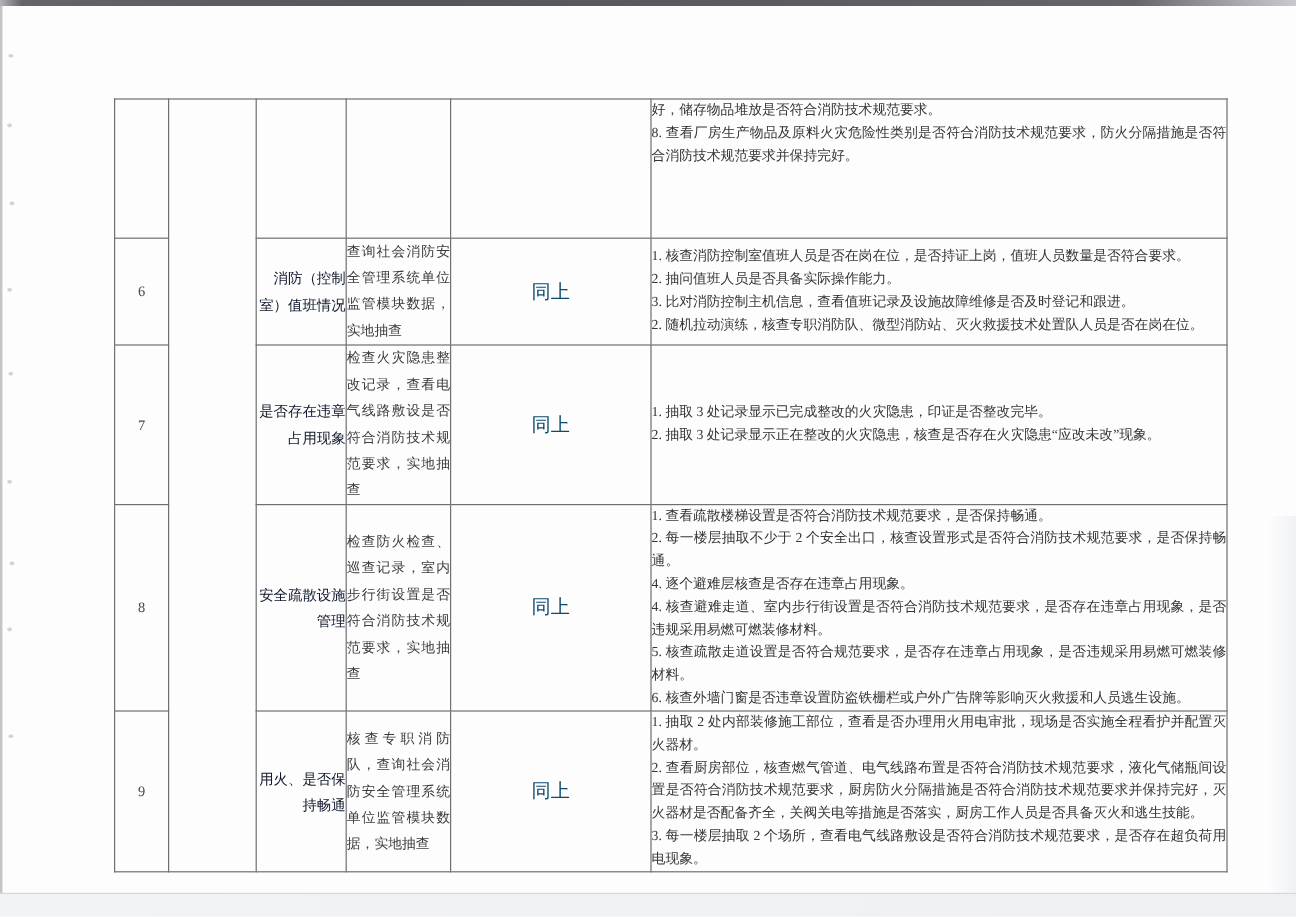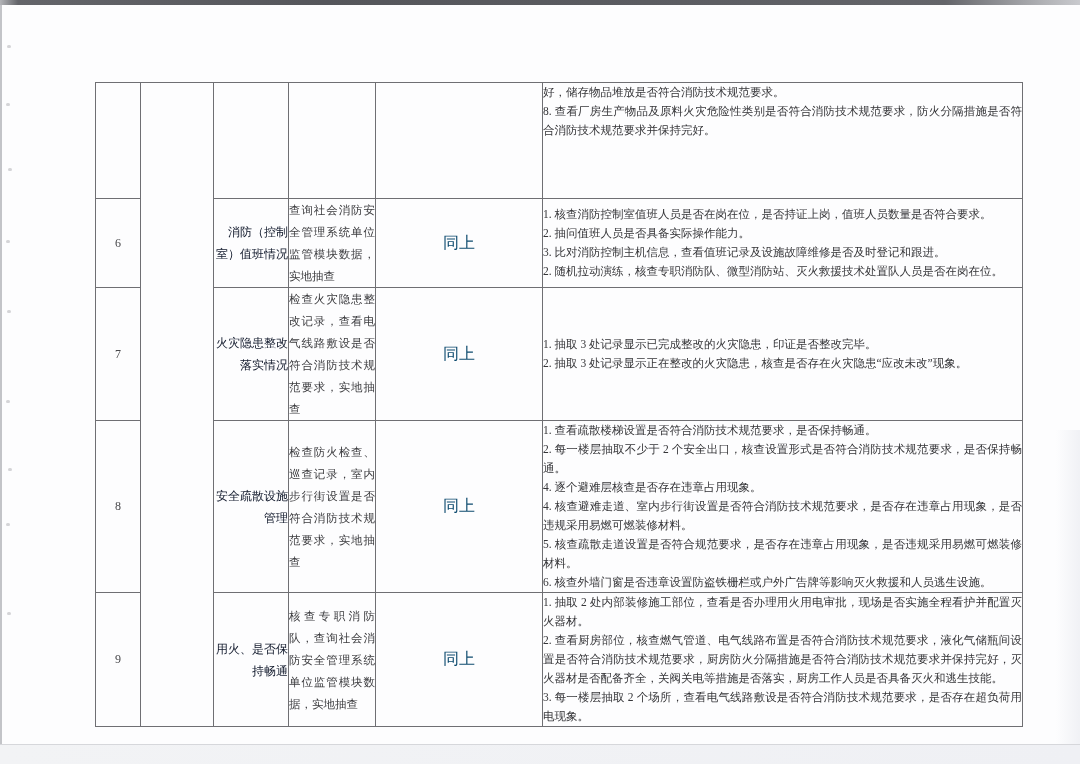--- a/index.html
+++ b/index.html
@@ -130,21 +130,21 @@
           <td class="freq">同上</td>
           <td class="details">
             <div class="ditem">1. 核查消防控制室值班人员是否在岗在位，是否持证上岗，值班人员数量是否符合要求。</div>
             <div class="ditem">2. 抽问值班人员是否具备实际操作能力。</div>
             <div class="ditem">3. 比对消防控制主机信息，查看值班记录及设施故障维修是否及时登记和跟进。</div>
             <div class="ditem">2. 随机拉动演练，核查专职消防队、微型消防站、灭火救援技术处置队人员是否在岗在位。</div>
           </td>
         </tr>
         <tr style="height: 109px;">
           <td class="num">7</td>
-          <td class="category">火灾隐患整改落实情况</td>
+          <td class="category">是否存在违章占用现象</td>
           <td class="method">检查火灾隐患整改记录，查看电气线路敷设是否符合消防技术规范要求，实地抽查</td>
           <td class="freq">同上</td>
           <td class="details">
             <div class="ditem">1. 抽取 3 处记录显示已完成整改的火灾隐患，印证是否整改完毕。</div>
             <div class="ditem">2. 抽取 3 处记录显示正在整改的火灾隐患，核查是否存在火灾隐患“应改未改”现象。</div>
           </td>
         </tr>
         <tr style="height: 133px;">
           <td class="num">8</td>
           <td class="category">安全疏散设施管理</td>

